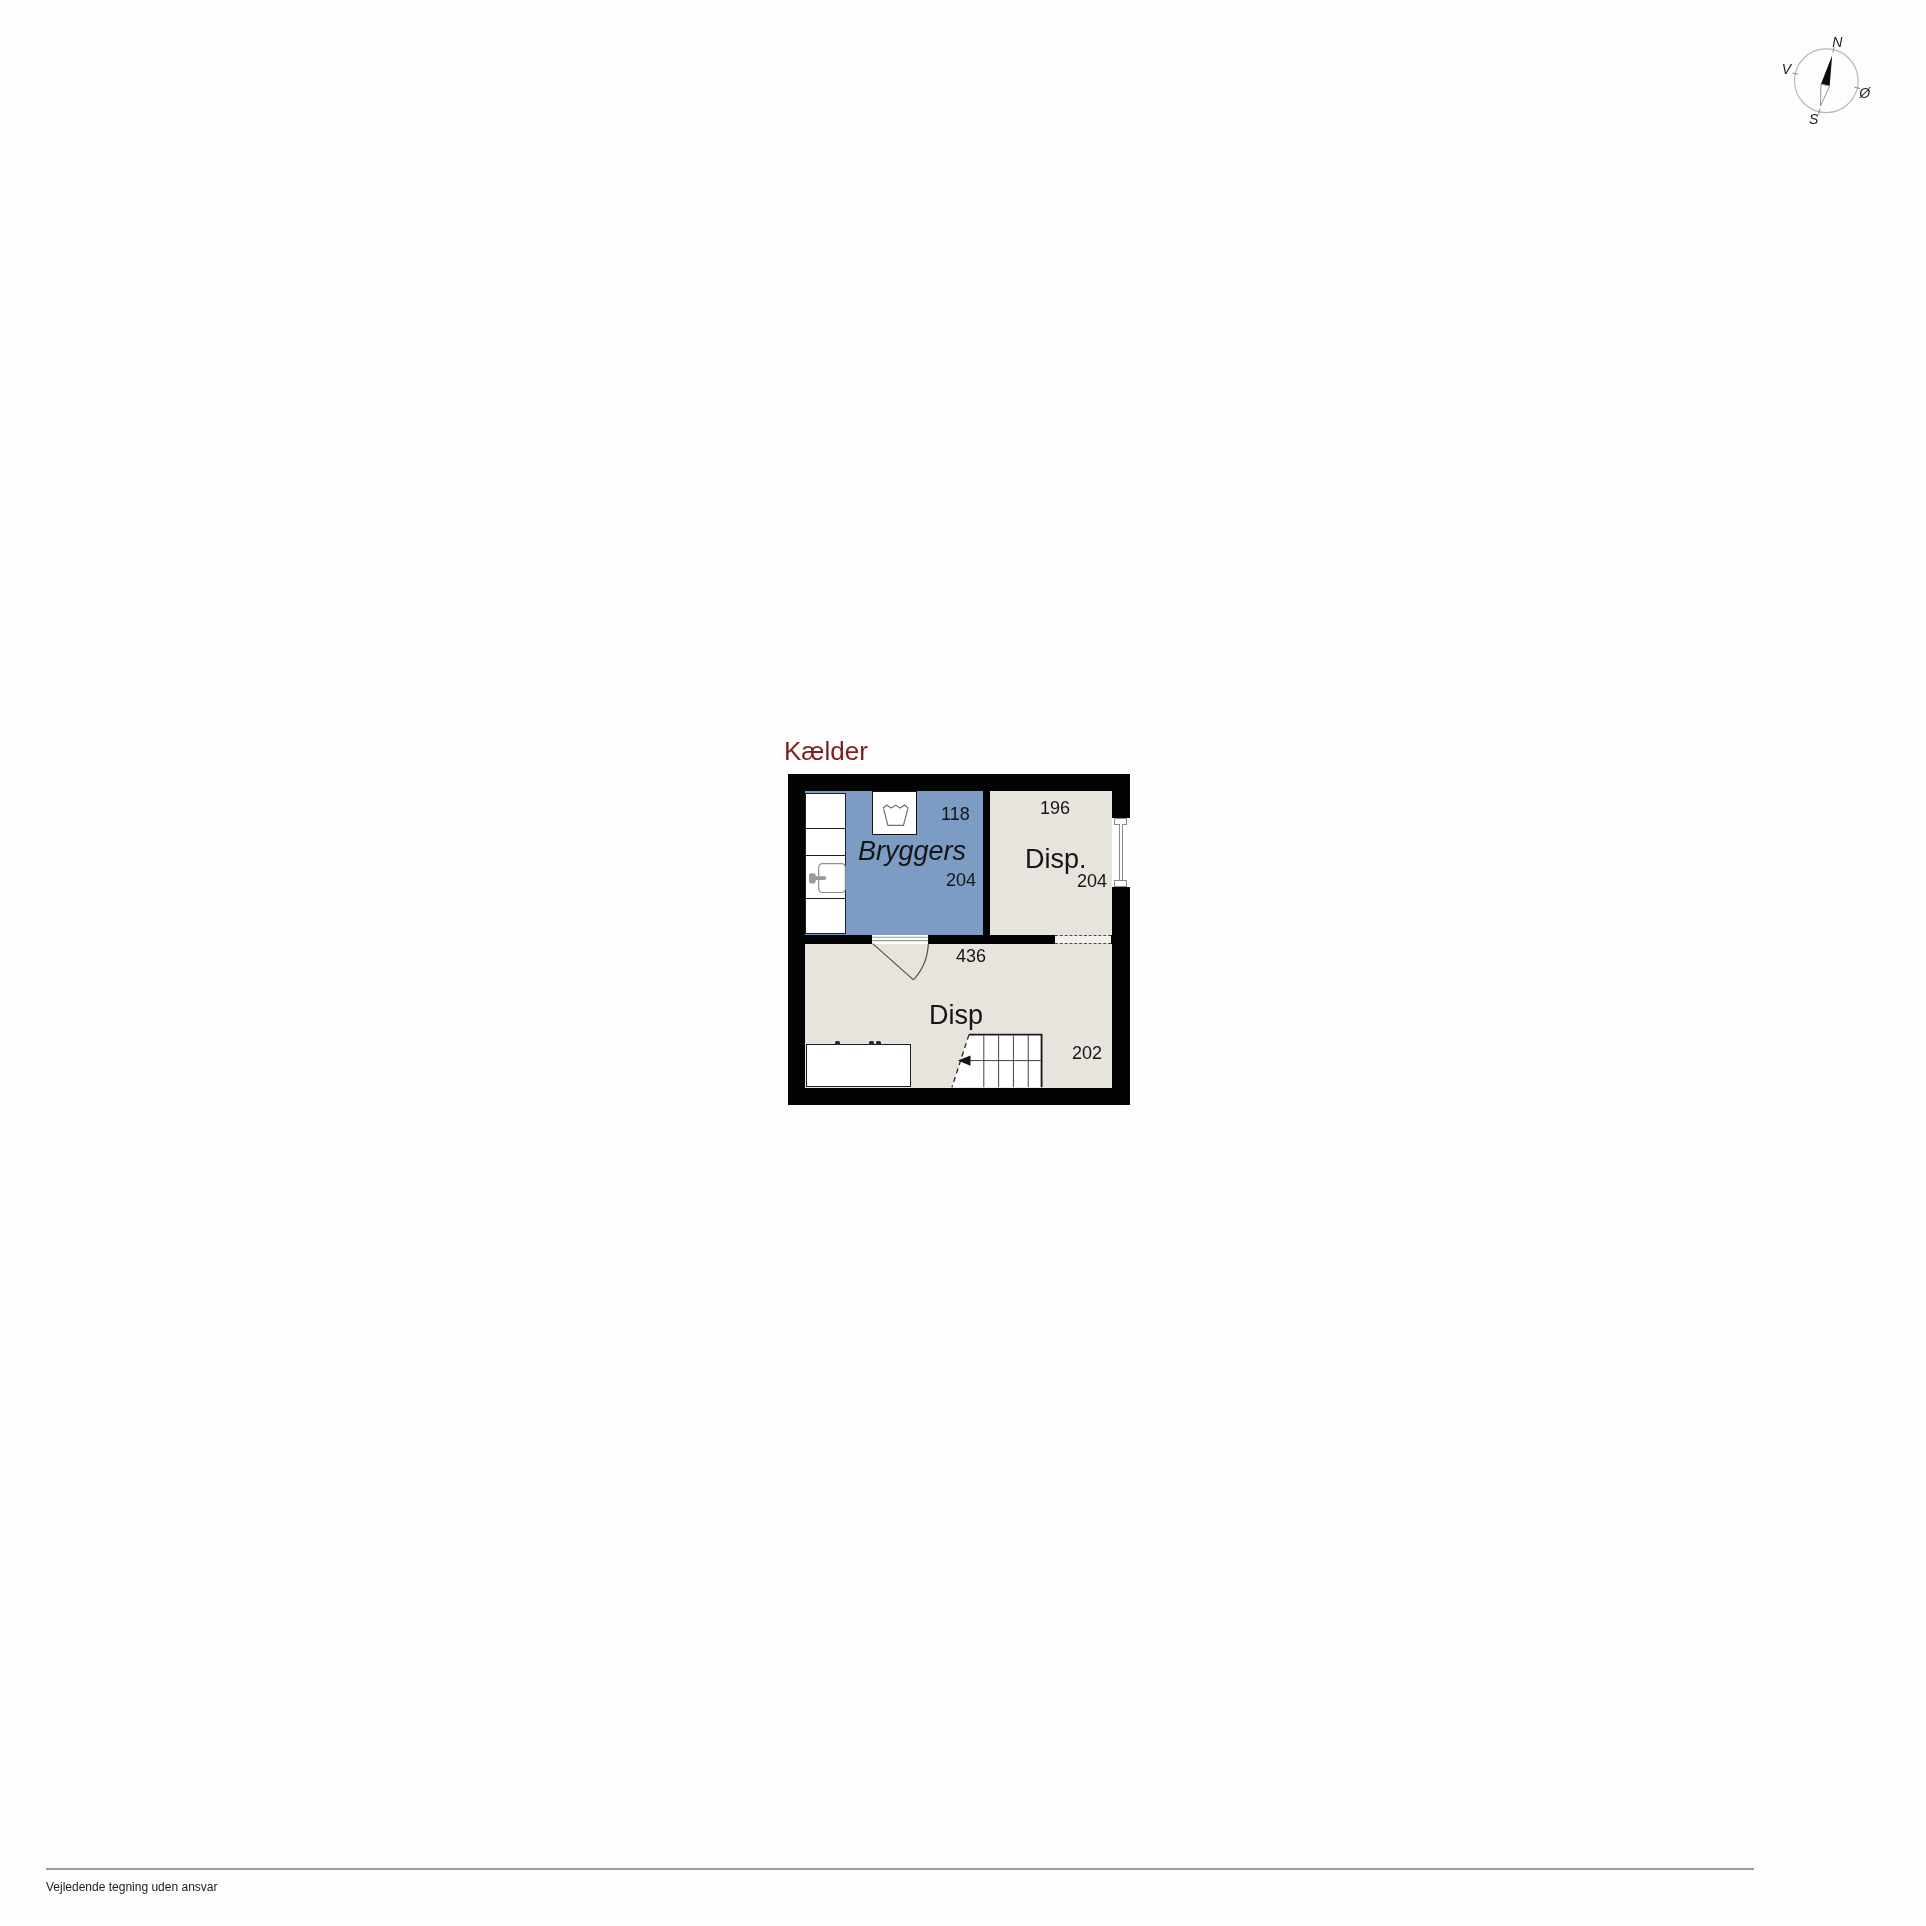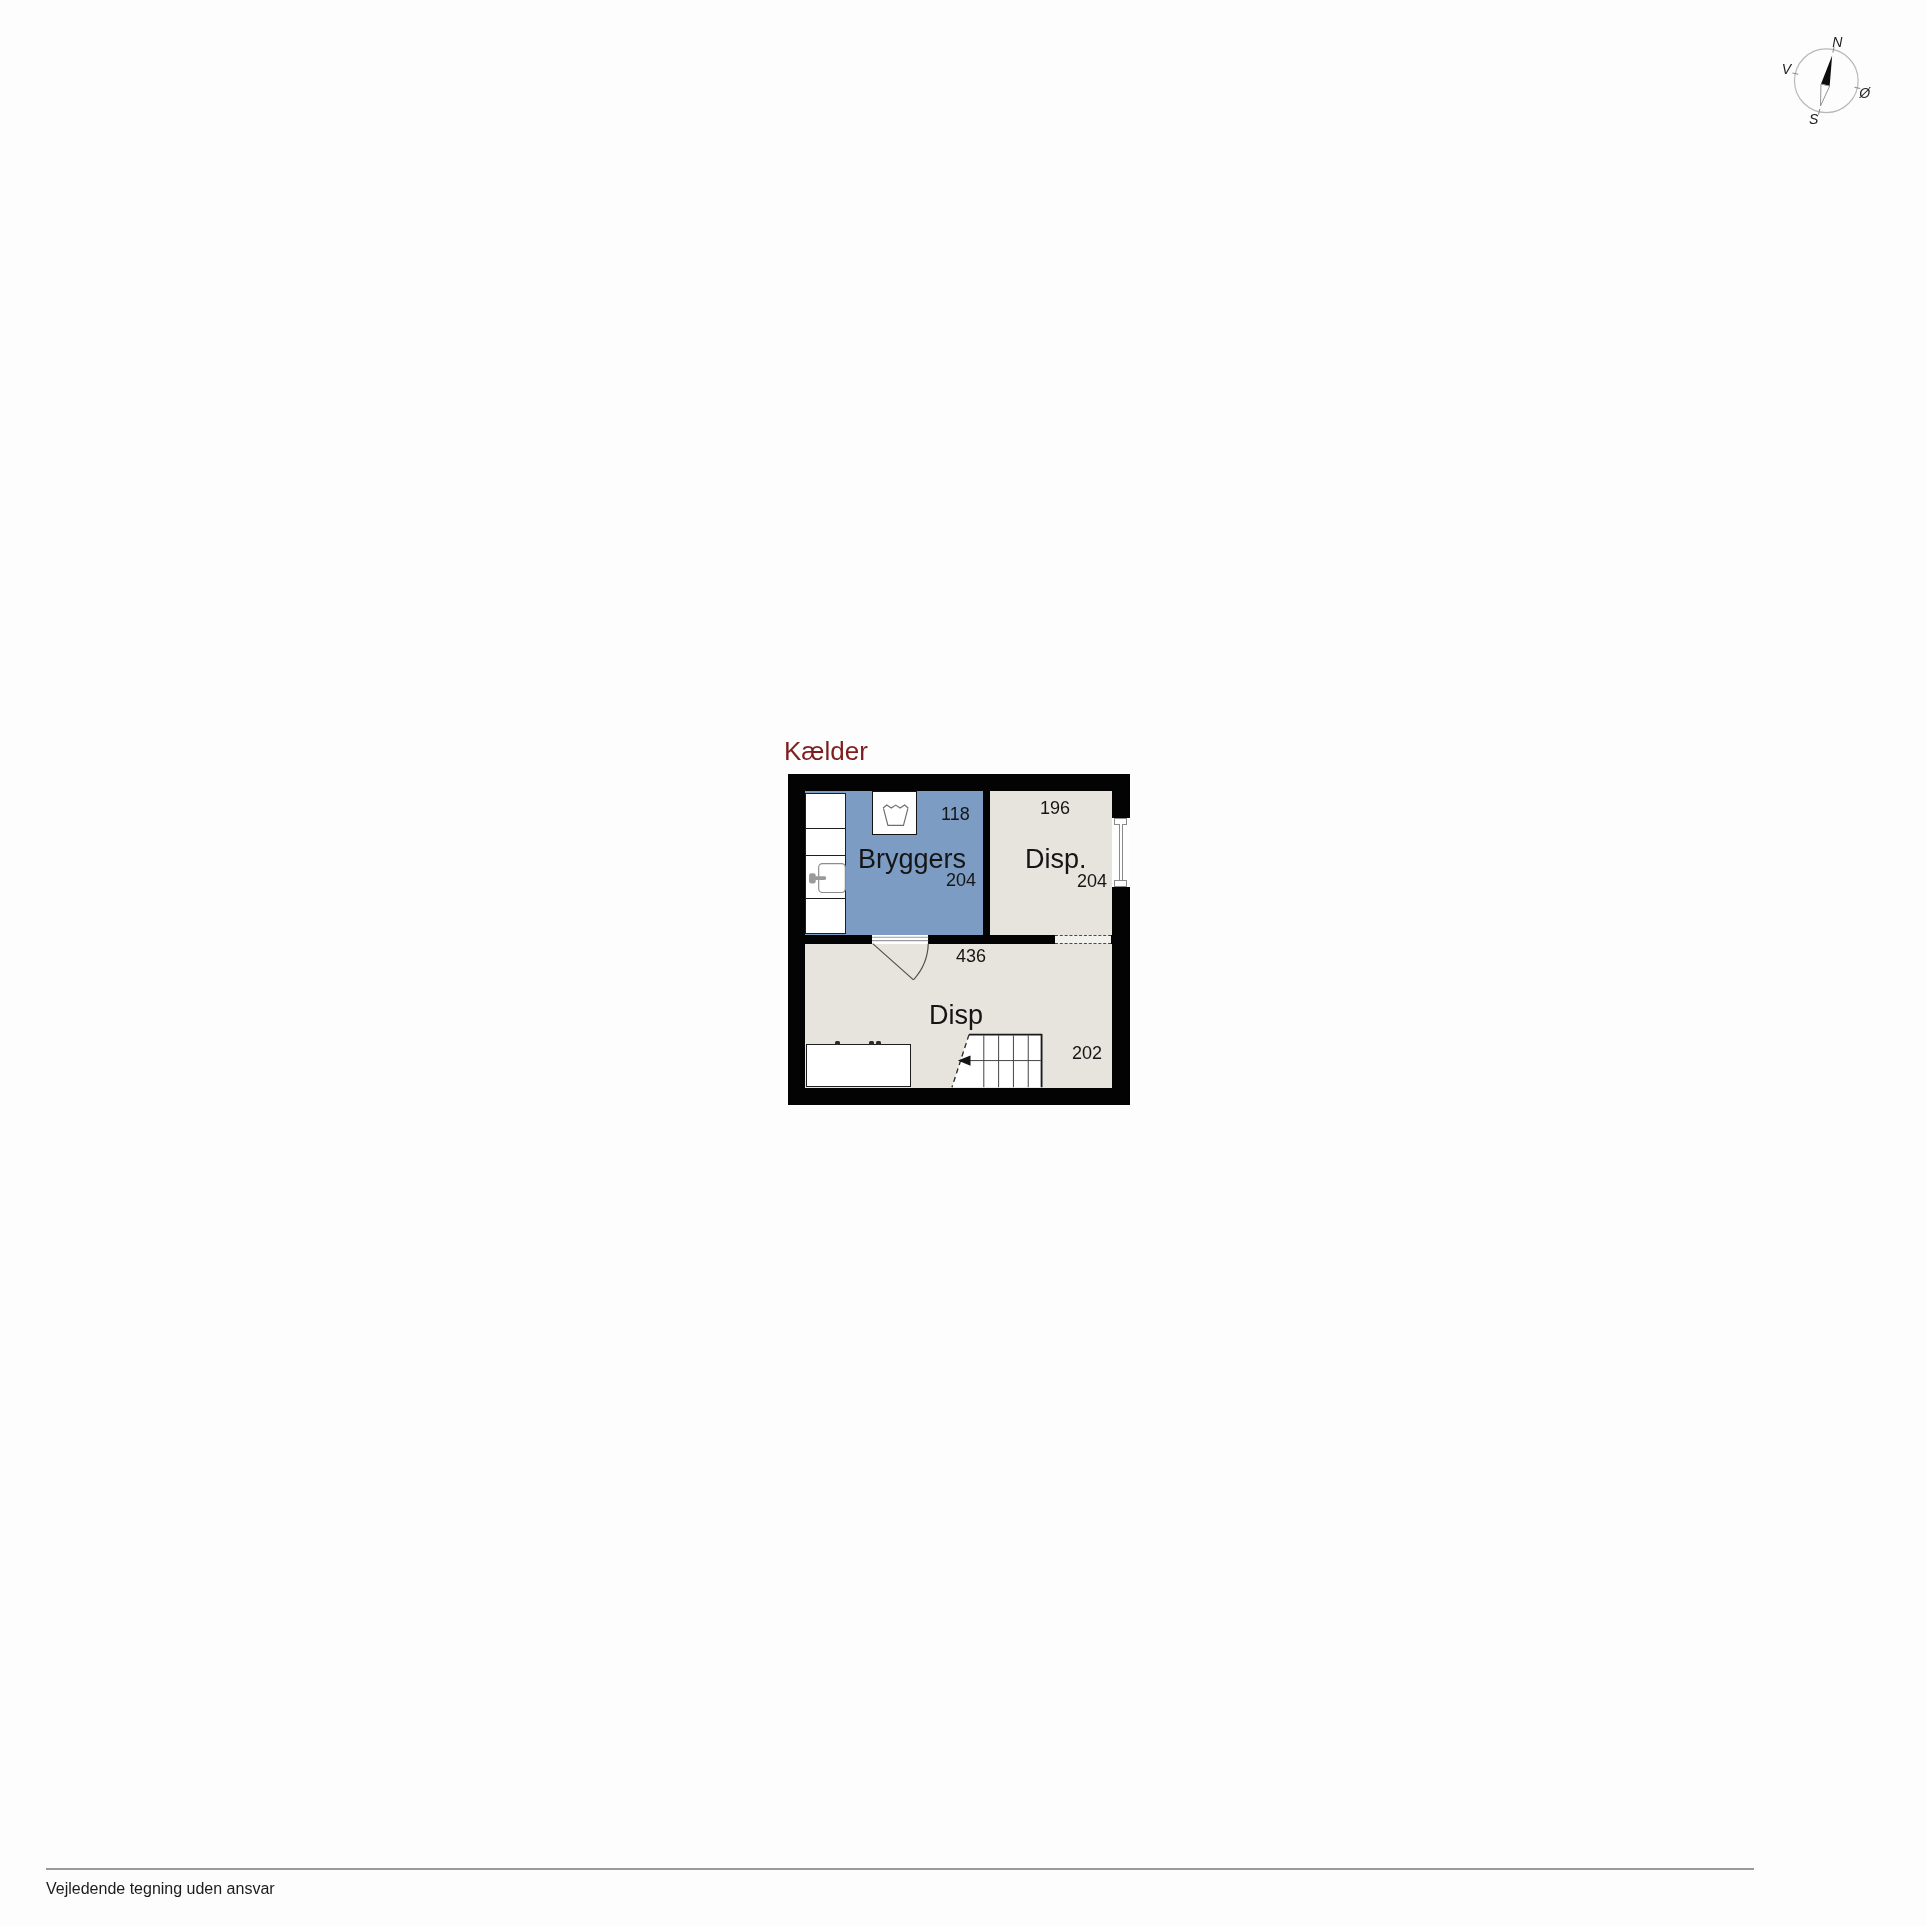--- a/index.html
+++ b/index.html
@@ -55,31 +55,31 @@
 
   
   .plan-overlay { left: 0; top: 0; width: 342px; height: 331px; pointer-events: none; }
 
   
   .compass { left: 1776px; top: 22px; width: 111px; height: 119px; }
   .compass text { font-family: "Liberation Sans", sans-serif; font-style: italic; font-size: 19px; fill: #222; }
 
   
   .footer-divider { left: 46px; top: 1868px; width: 1708px; height: 1.5px; background: #9a9a9a; }
-  .footer-text { left: 46px; top: 1880px; font-size: 16px; color: #1c1c1c; white-space: nowrap; }
+  .footer-text { left: 46px; top: 1880px; font-size: 12px; color: #1c1c1c; white-space: nowrap; }
 </style>
 </head>
 <body>
 
 <div class="abs floor-title">Kælder</div>
 
 <div class="abs plan">
 
   <div class="room room-bryggers">
-    <span class="room-label" style="left:53px; top:53px;">Bryggers</span>
+    <span class="room-label" style="left:53px; top:45px;font-style:italic;">Bryggers</span>
     <span class="dim-label" style="left:136px; top:13.3px;">118</span>
     <span class="dim-label" style="left:141px; top:79px;">204</span>
   </div>
 
   <div class="room room-disp">
     <span class="room-label" style="left:35px; top:53px;">Disp.</span>
     <span class="dim-label" style="left:50px; top:6.7px;">196</span>
     <span class="dim-label" style="left:87px; top:80px;">204</span>
   </div>
 

